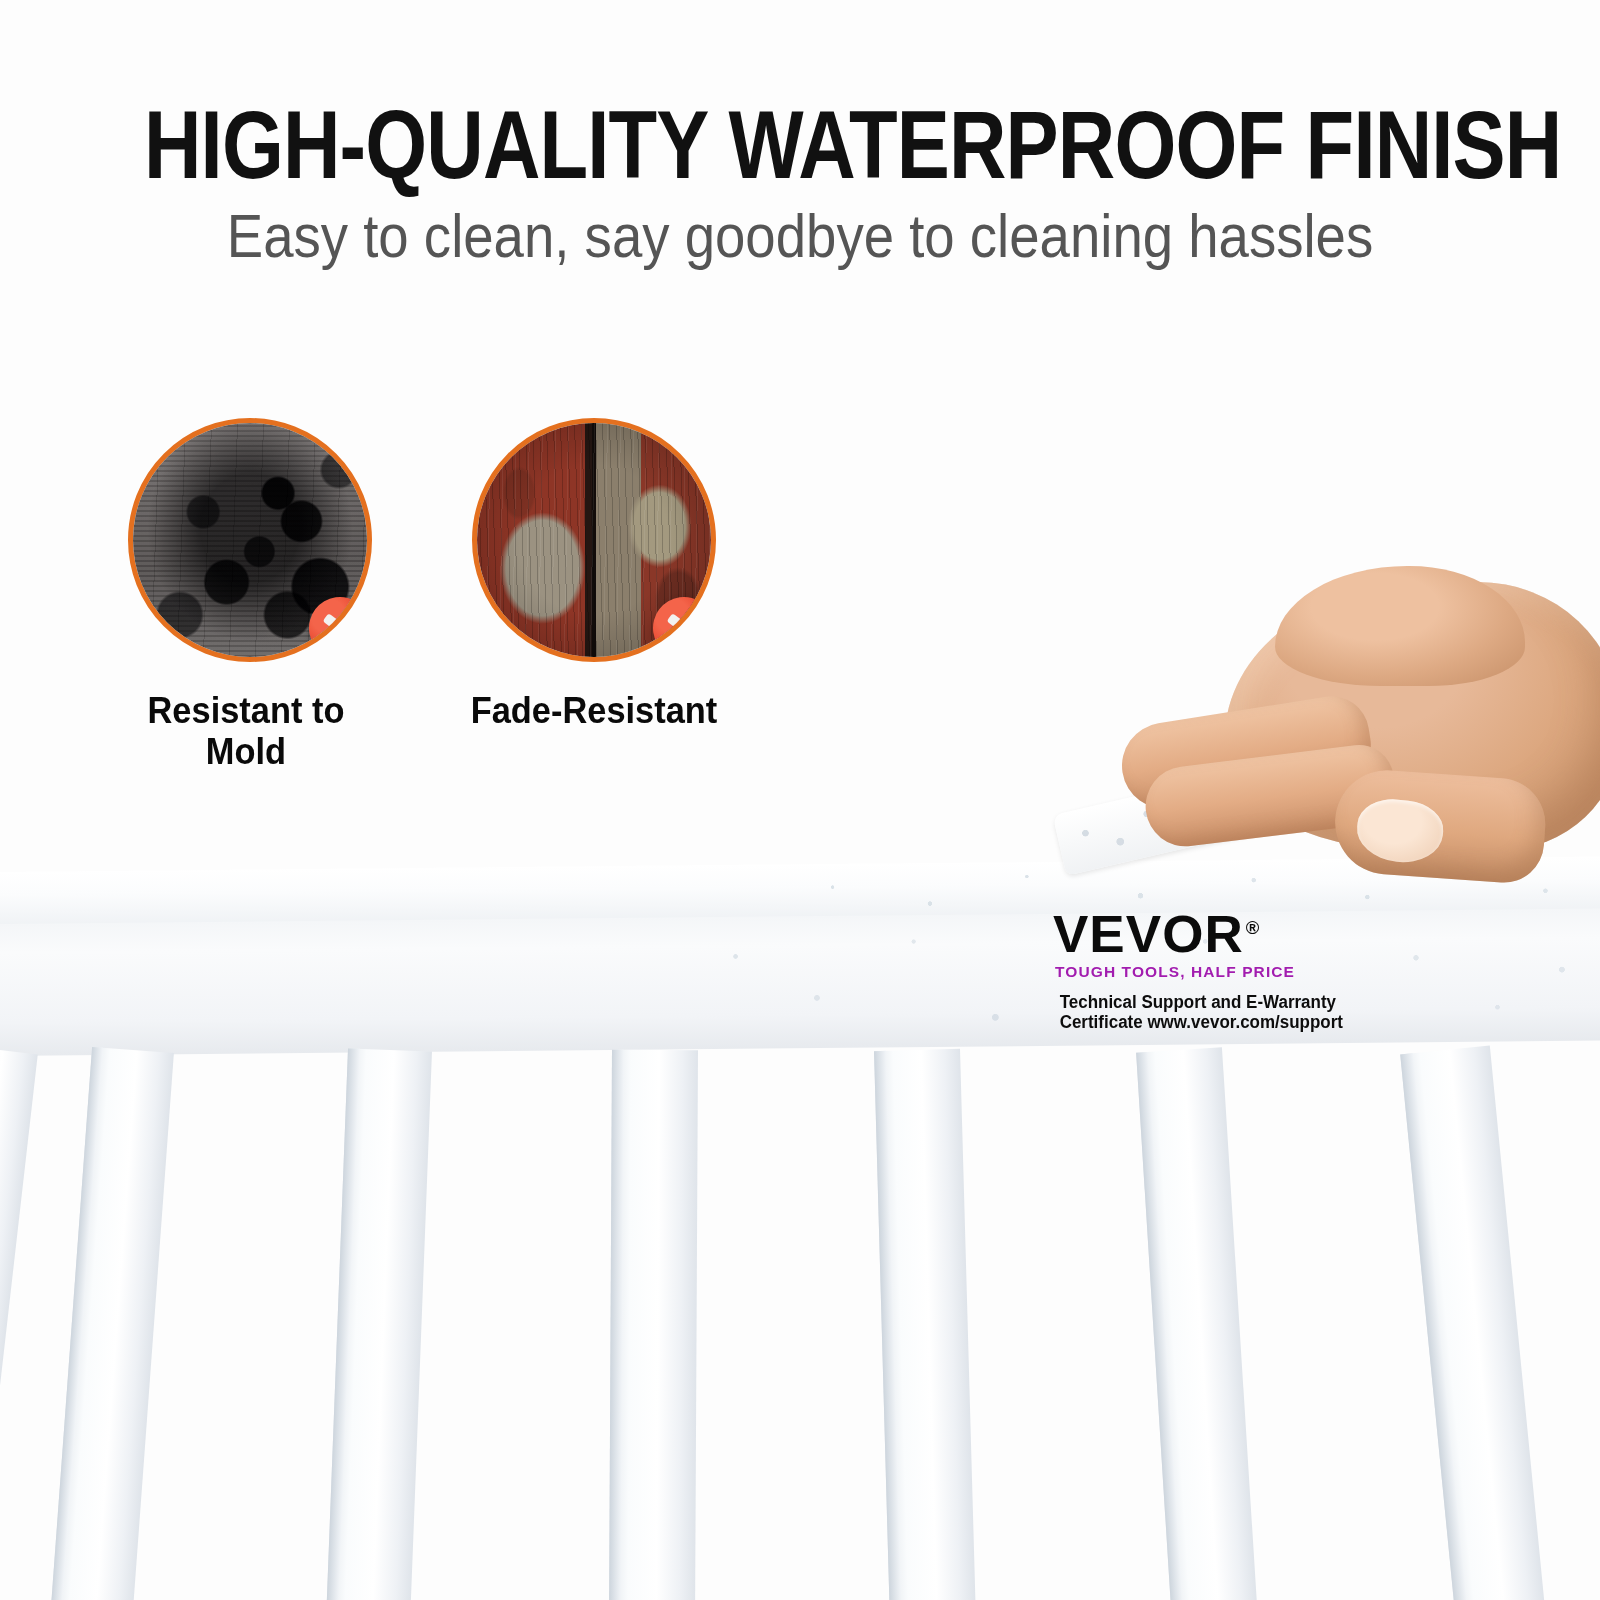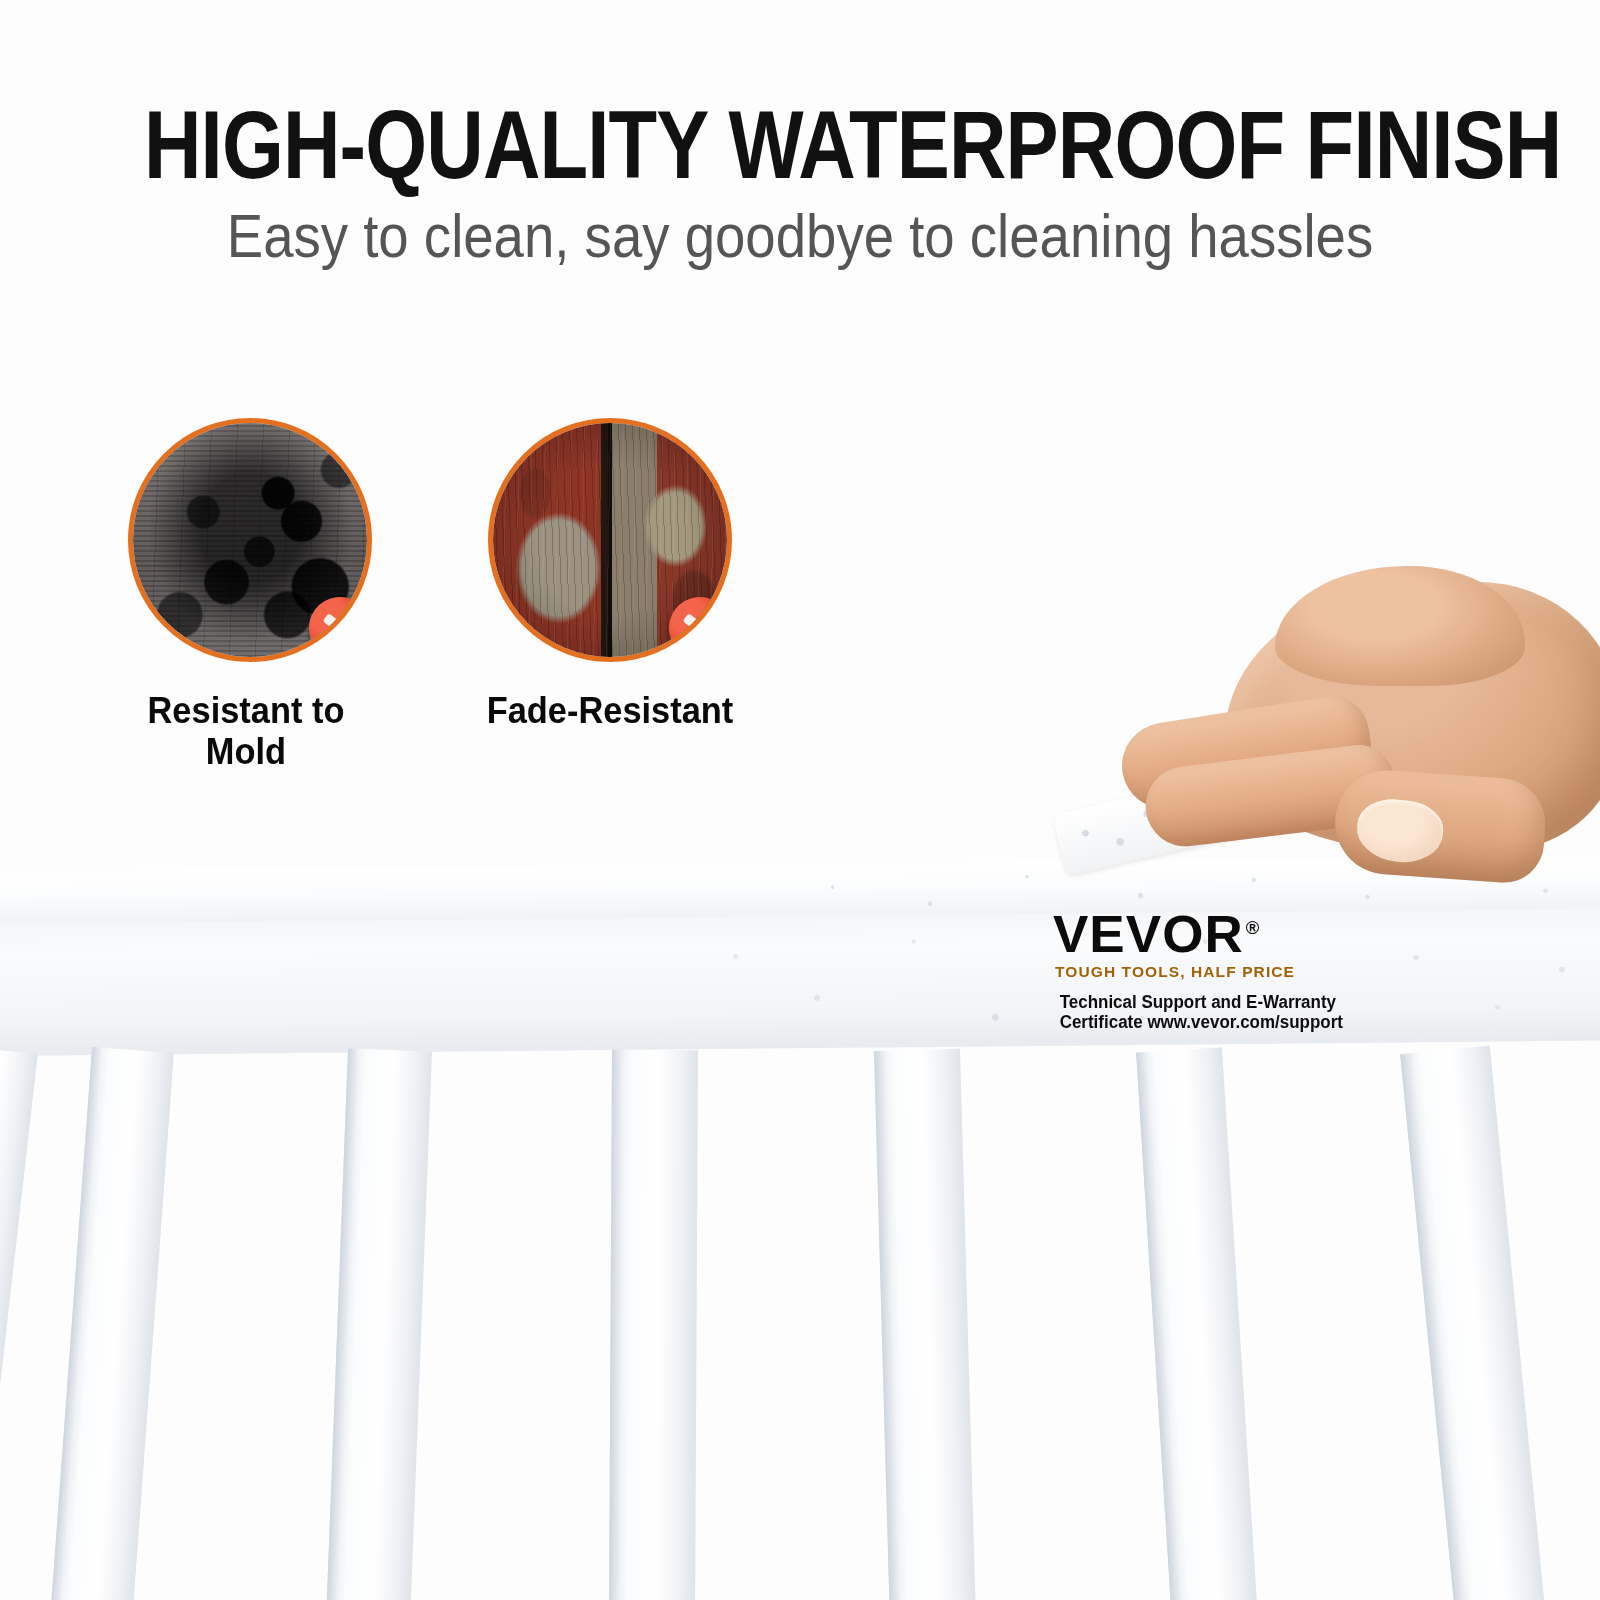--- a/index.html
+++ b/index.html
@@ -25,21 +25,21 @@
     font-family:"Liberation Sans Narrow","Liberation Sans",sans-serif;
     font-weight:normal;font-size:62px;line-height:1.0;color:#555555;
     transform:scaleX(0.88);transform-origin:50% 50%;
     white-space:nowrap;
   }
 
   
   .features{position:absolute;left:0;top:418px;width:1360px;height:360px;}
   .feat{position:absolute;top:0;}
   .feat.f0{left:128px;}
-  .feat.f1{left:488px;}
+  .feat.f1{left:472px;}
   .feat.f2{left:812px;}
 
   .circle{
     position:relative;width:244px;height:244px;border-radius:50%;
     border:5px solid #E4701F;
     overflow:hidden;box-sizing:border-box;
     background:#bbb;
   }
   .circle .inner{position:absolute;inset:0;border-radius:50%;overflow:hidden;}
 
@@ -251,21 +251,21 @@
     font-family:"Liberation Sans Narrow","Liberation Sans",sans-serif;
     font-weight:bold;font-size:52px;letter-spacing:1px;color:#0b0b0b;
     line-height:1;position:relative;display:inline-block;
     transform:scaleX(1.02);
   }
   .regmark{
     font-size:18px;vertical-align:super;font-weight:bold;margin-left:2px;
   }
   .brandtag{
     font-family:"Liberation Sans Narrow","Liberation Sans",sans-serif;
-    font-weight:bold;font-size:15.5px;letter-spacing:1.1px;color:#a16207;
+    font-weight:bold;font-size:15.5px;letter-spacing:1.1px;color:#a21caf;
     margin-top:3px;
   }
   .brandsupport{
     font-family:"Liberation Sans Narrow","Liberation Sans",sans-serif;
     font-weight:bold;font-size:17.5px;line-height:1.12;color:#0d0d0d;
     margin-top:12px;transform:scaleX(0.97);
   }
 </style>
 </head>
 <body>

